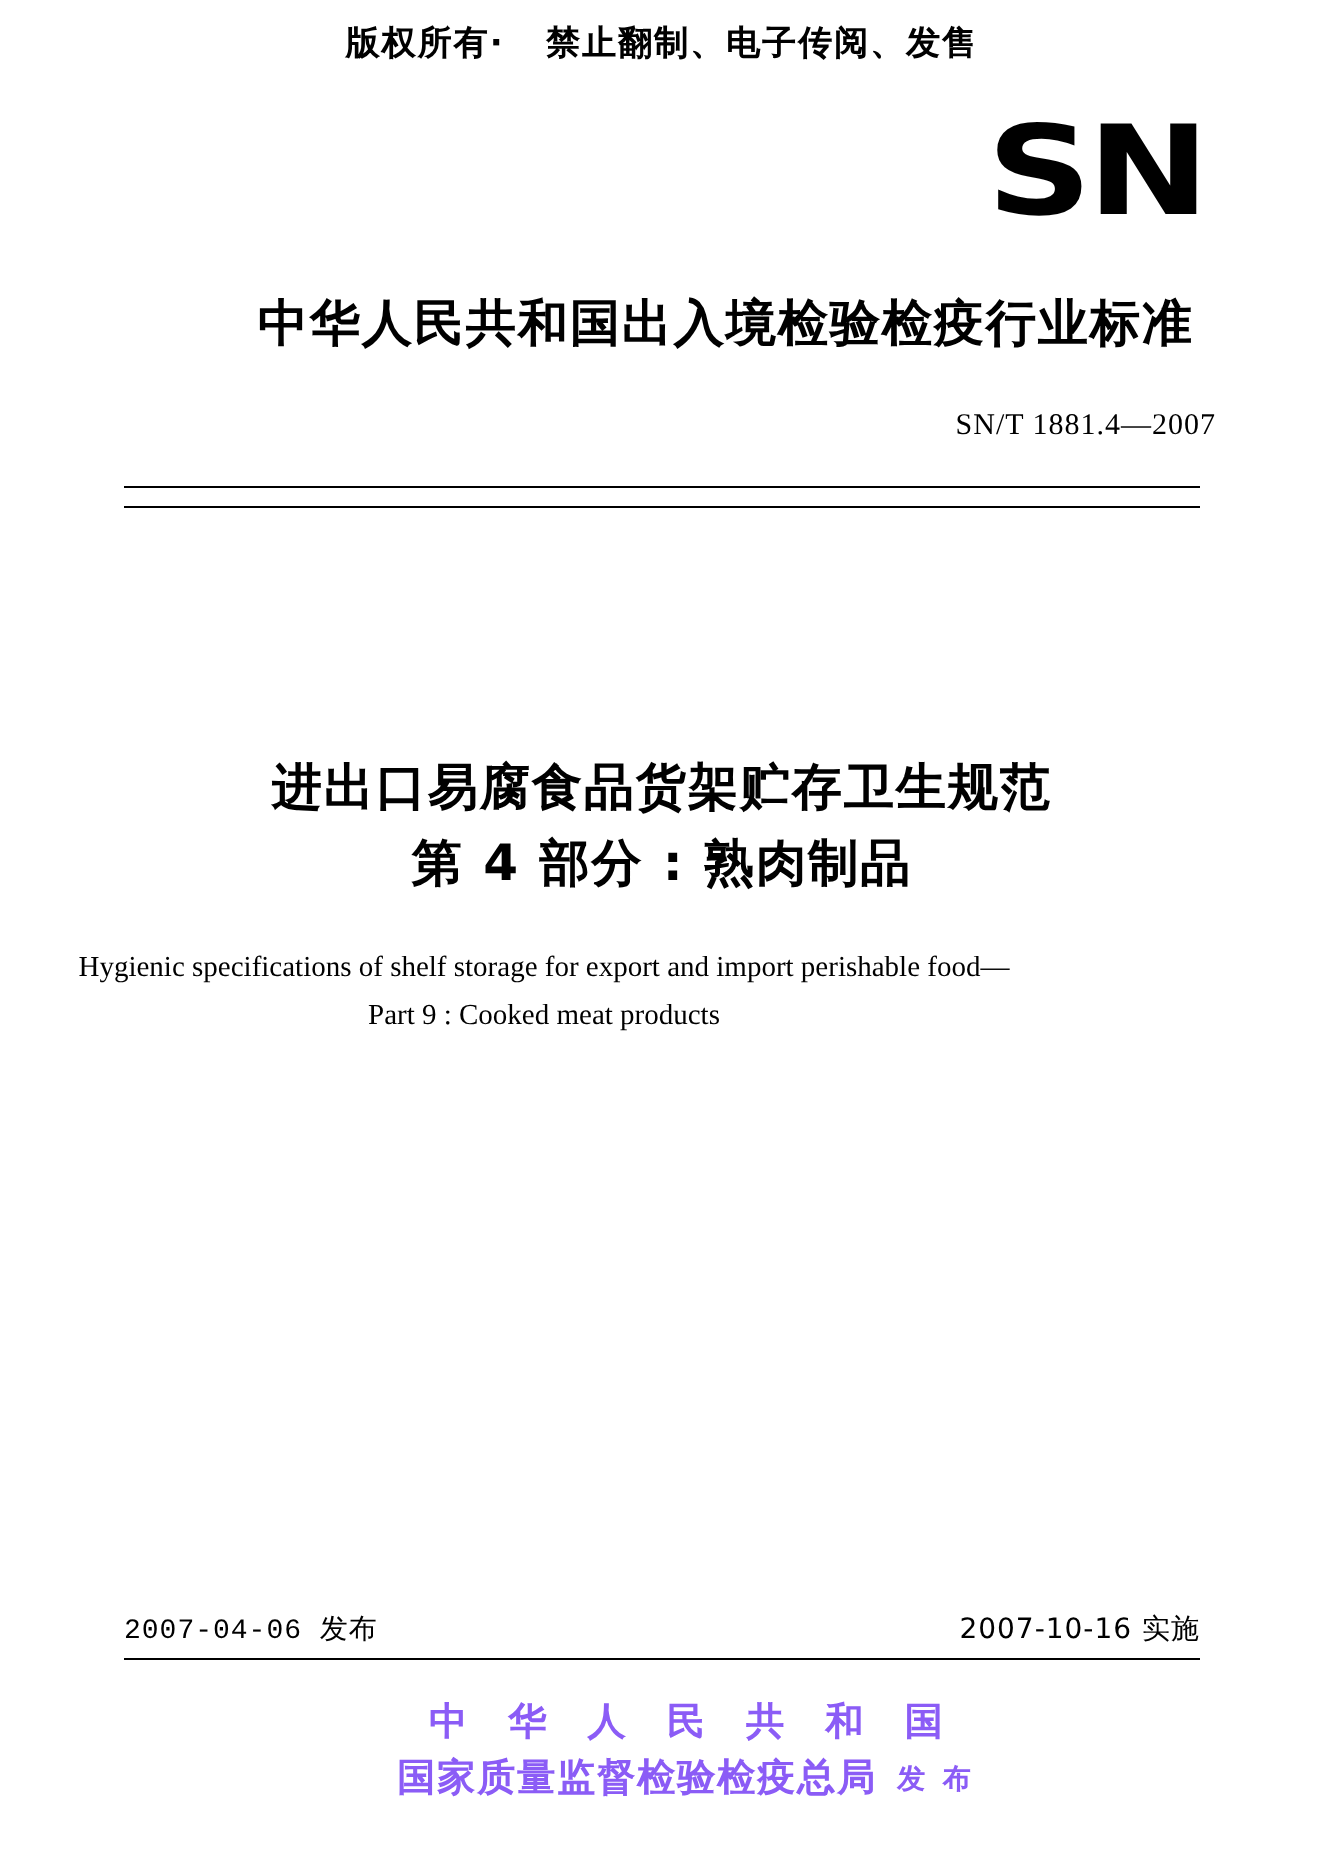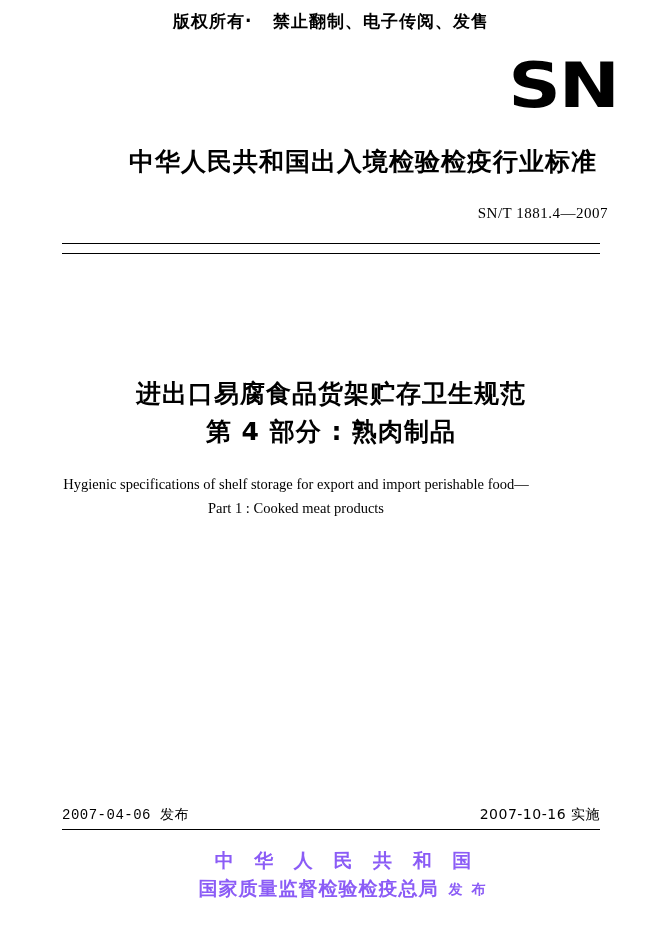--- a/index.html
+++ b/index.html
@@ -37,21 +37,21 @@
     white-space: pre;
   }
 
   
   .logo-wrap {
     position: absolute;
     top: 55px;
     left: 0;
     width: 662px;
     text-align: right;
-    padding-right: 44px;
+    padding-right: 59px;
     box-sizing: border-box;
   }
   .sn-logo {
     display: inline-block;
     font-family: "DejaVu Sans", sans-serif;
     font-weight: bold;
     font-size: 62px;
     line-height: 62px;
     letter-spacing: -2px;
     transform: scaleX(1.18);
@@ -114,21 +114,20 @@
 
   .title-en {
     position: absolute;
     top: 472px;
     left: 0;
     width: 544px;
     text-align: center;
     font-family: "Liberation Serif", serif;
     font-size: 14.5px;
     line-height: 24px;
-    padding-left: 24px;
   }
   .title-en .line2 { display: block; }
 
   
   .date-release {
     position: absolute;
     top: 806px;
     left: 62px;
     font-family: Liberation Mono, monospace;
     font-size: 14px;
@@ -195,21 +194,21 @@
   <div class="rule rule-top"></div>
   <div class="rule rule-bottom"></div>
 
   <div class="title-cn">
     <span>进出口易腐食品货架贮存卫生规范</span>
     <span class="line2">第 4 部分 : 熟肉制品</span>
   </div>
 
   <div class="title-en">
     <span>Hygienic specifications of shelf storage for export and import perishable food—</span>
-    <span class="line2">Part 1 : Cooked meat products</span>
+    <span class="line2">Part 9 : Cooked meat products</span>
   </div>
 
   <div class="rule rule-footer"></div>
 
   <div class="date-release">2007-04-06 发布</div>
 
   <div class="date-implement">2007-10-16 实施</div>
 
   <div class="issuer">
     <div class="issuer-line1">中 华 人 民 共 和 国</div>

